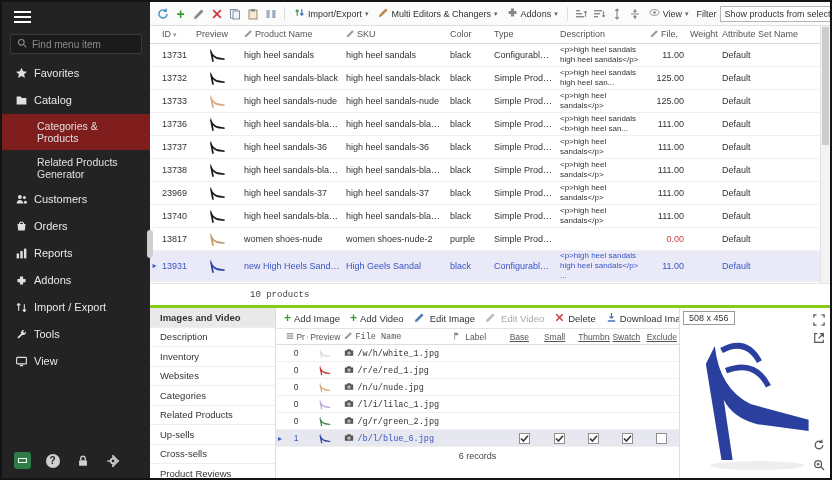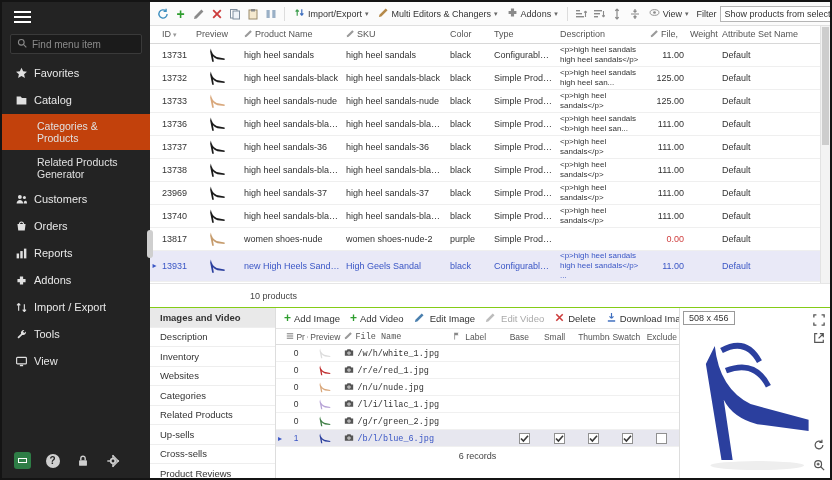--- a/index.html
+++ b/index.html
@@ -12,21 +12,21 @@
 .hamburger i{display:block;width:17px;height:2px;background:#fff;margin:0 0 3px;}
 .side-search{margin:2px 8px 6px;background:#1b1b1b;border:1px solid #3a3a3a;border-radius:2px;display:flex;align-items:center;gap:5px;padding:3px 6px;}
 .side-search svg{width:10px;height:10px;flex:0 0 auto;}
 .side-search input{flex:1;min-width:0;background:transparent;border:0;outline:0;color:#bbb;font-size:10px;font-family:inherit;}
 .side-search input::placeholder{color:#8b8b8b;}
 .nav{flex:1;font-size:11px;overflow:hidden;}
 .nav-item{display:flex;align-items:flex-start;gap:6px;padding:7px 13px;cursor:pointer;}
 .nav-item .ni{width:13px;height:13px;display:inline-flex;}
 .nav-item .ni svg{width:13px;height:13px;}
 .nav-sub{padding:6px 10px 6px 35px;font-size:10.5px;color:#e0e0e0;cursor:pointer;}
-.nav-sub.active{background:#c2410c;}
+.nav-sub.active{background:#7f1d1d;}
 .side-bottom{display:flex;align-items:center;gap:13px;padding:9px 12px;}
 .sb{width:17px;height:17px;display:inline-flex;align-items:center;justify-content:center;cursor:pointer;}
 .sb svg{width:14px;height:14px;}
 .store-logo{width:17px;height:17px;background:#2e7d46;border-radius:3px;display:flex;align-items:center;justify-content:center;}
 .store-logo i{display:block;width:9px;height:5px;border:1.5px solid #fff;}
 .help-circle{width:14px;height:14px;border-radius:50%;background:#cfcfcf;color:#232323;font-size:10px;font-weight:bold;display:flex;align-items:center;justify-content:center;}
 .splitter{position:absolute;left:145px;top:228px;width:6px;height:28px;background:#cfcfcf;border-radius:3px;z-index:6;}
 
 .main{flex:1;min-width:0;display:flex;flex-direction:column;background:#fff;}
 .toolbar{height:24px;flex:0 0 24px;display:flex;align-items:center;gap:3px;padding:0 5px;font-size:9px;color:#333;border-bottom:1px solid #e0e0e0;background:#fbfbfb;white-space:nowrap;overflow:hidden;}
@@ -56,40 +56,40 @@
 .col-price{width:40px;text-align:right;}
 .col-weight{width:32px;}
 td.col-description{white-space:normal;font-size:8px;line-height:10px;padding-top:0;padding-bottom:0;}
 td.col-price.red{color:#d04040;}
 tr.sel td{background:#e9e9f7;color:#3a56c5;}
 .heel{width:19px;height:19px;vertical-align:middle;}
 .sorti{font-size:7px;color:#999;margin-left:2px;}
 .pen{width:9px;height:9px;margin-right:2px;vertical-align:-1px;}
 .vscroll{position:absolute;top:0;right:0;bottom:0;width:10px;background:#f3f3f3;border-left:1px solid #e2e2e2;cursor:pointer;}
 .vthumb{position:absolute;top:1px;left:1px;right:1px;height:118px;background:#cdcdcd;}
-.countbar{height:24px;flex:0 0 24px;display:flex;align-items:center;padding-left:100px;font-size:9px;color:#444;border-bottom:1px solid #84cc16;}
+.countbar{height:24px;flex:0 0 24px;display:flex;align-items:center;padding-left:100px;font-size:9px;color:#444;border-bottom:3px solid #84cc16;font-family:Liberation Mono, monospace;}
 
 .bottom{flex:1;display:flex;min-height:0;}
 .tabs{width:126px;flex:0 0 126px;border-right:1px solid #ddd;overflow:hidden;font-size:9.5px;}
 .tab{padding:3.5px 10px;border-bottom:1px solid #eee;cursor:pointer;color:#333;line-height:11.5px;}
 .tab.active{background:#e9e9e9;font-weight:bold;}
 .imgpanel{flex:1;min-width:0;display:flex;flex-direction:column;border-right:1px solid #ddd;}
 .img-toolbar{height:21px;flex:0 0 21px;display:flex;align-items:center;gap:6px;padding:0 6px;font-size:9.5px;border-bottom:1px solid #e4e4e4;white-space:nowrap;overflow:hidden;}
 .img-toolbar .tb-btn{gap:3px;padding:1px 2px;}
 .img-toolbar .dis{color:#aaa;}
 table.igrid{width:100%;border-collapse:collapse;table-layout:fixed;font-size:8.5px;}
 .igrid th{font-weight:normal;color:#555;text-align:left;padding:2px;border-bottom:1px solid #ddd;height:14px;white-space:nowrap;overflow:hidden;}
 .igrid td{padding:0 2px;border-bottom:1px solid #f0f0f0;height:17px;white-space:nowrap;overflow:hidden;vertical-align:middle;}
 .igrid .arrowcol{width:8px;}
 .ic-pr{width:24px;text-align:center;}
 .ic-preview{width:34px;text-align:center;}
 .ic-file{width:108px;font-family:Liberation Mono, monospace;}
 .ic-flag{width:12px;}
 .ic-label{width:44px;}
-.ic-base,.ic-small,.ic-thumbna,.ic-swatch,.ic-exclude{width:34px;text-align:center;}
+.ic-base,.ic-small,.ic-thumbna,.ic-swatch,.ic-exclude{width:34px;text-align:center;text-decoration:underline;}
 .igrid .heel{width:14px;height:14px;}
 .igrid tr.sel td{background:#e7e7ef;}
 .cam{display:inline-flex;width:10px;height:9px;margin-right:3px;vertical-align:-1px;}
 .cam svg{width:10px;height:9px;}
 .cb{display:inline-block;width:11px;height:11px;border:1px solid #909090;background:#fff;vertical-align:middle;position:relative;}
 .cb svg{position:absolute;left:-1px;top:-1px;width:11px;height:11px;}
 .img-footer{flex:1;display:flex;justify-content:center;padding-top:4px;font-size:9px;color:#444;}
 
 .preview{width:150px;flex:0 0 150px;position:relative;background:#fff;overflow:hidden;}
 .sizebox{position:absolute;top:3px;left:3px;border:1px solid #9a9a9a;background:#fff;padding:1px 5px;font-size:9px;color:#333;z-index:2;}

